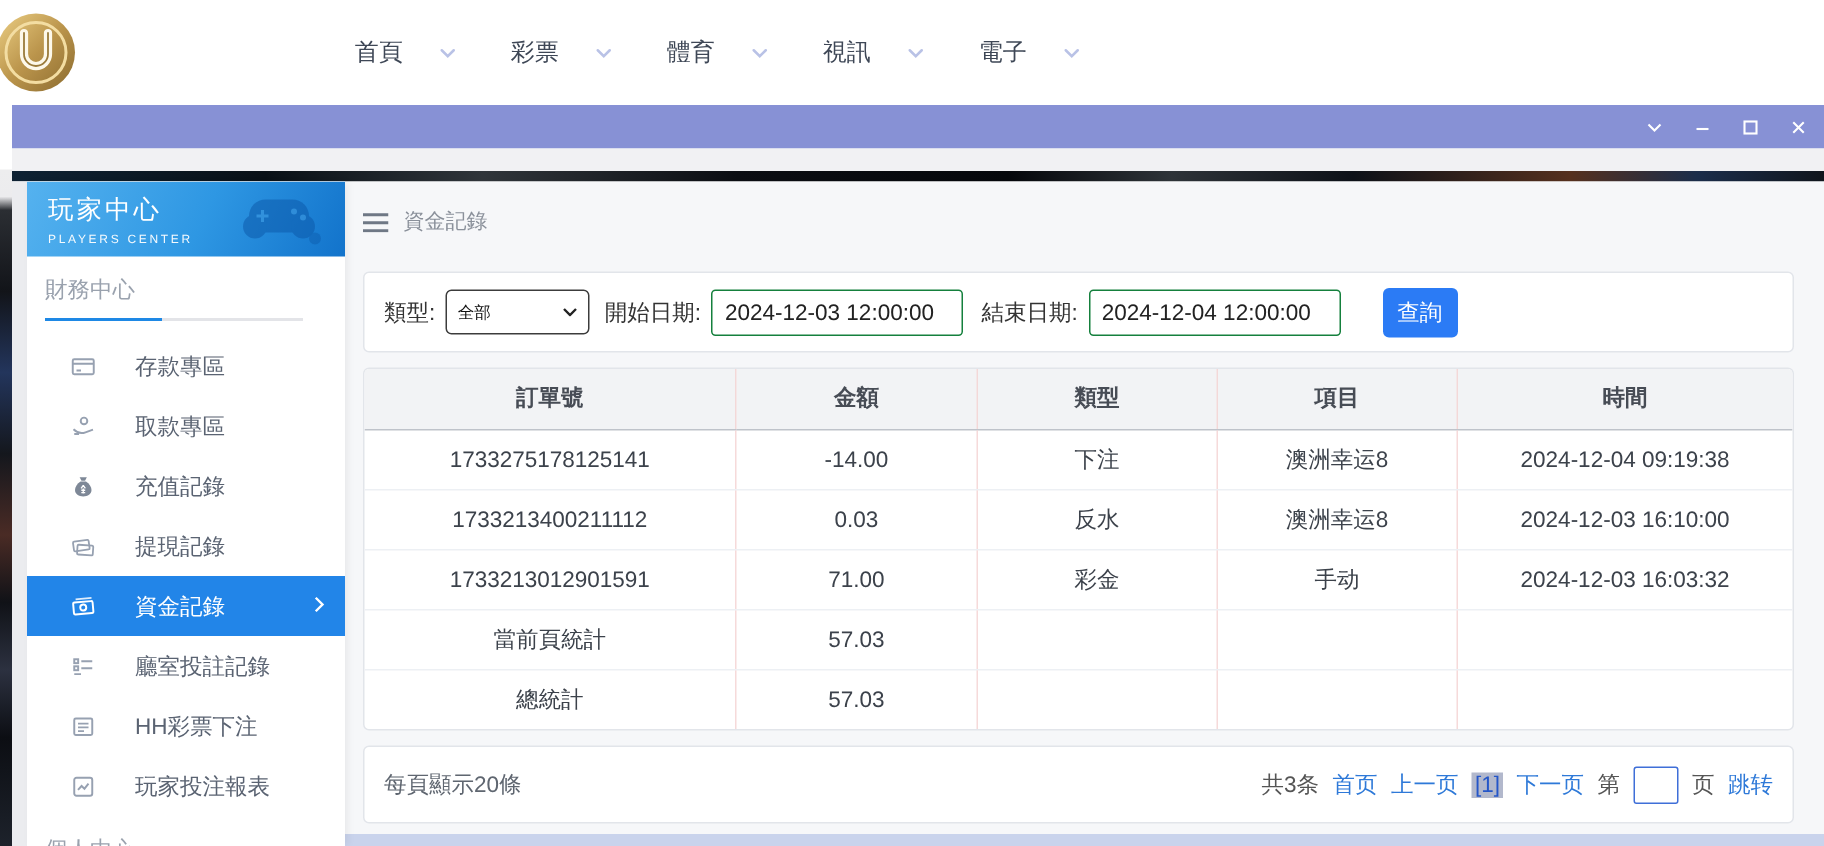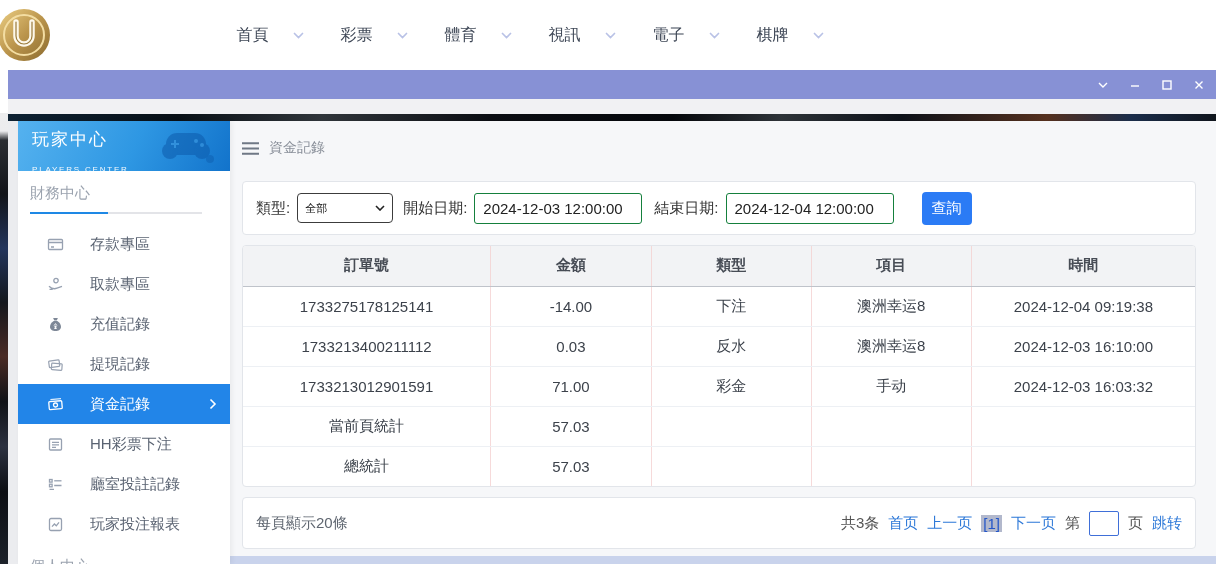--- a/index.html
+++ b/index.html
@@ -26,21 +26,21 @@
   .dark-strip { height:7px;
     background:linear-gradient(90deg,#0e2233 0%,#091016 14%,#30353a 26%,#0b0d12 40%,#05070b 55%,#2e3338 64%,#0d1118 74%,#55301e 86%,#1b2d4a 93%,#10151c 100%); }
   .workspace { height:443px; display:flex; background:#f6f7f9; }
   .gutter { width:10px; background:#ebecef; }
 
   
   .sidebar { width:212px; background:#fff; box-shadow:2px 0 5px rgba(0,0,0,.06); position:relative; z-index:2; overflow:hidden; }
   .sidebar-header { height:50px; background:linear-gradient(115deg,#55b2ef 0%,#2e97e3 55%,#1273cb 100%);
     color:#fff; padding:7px 0 0 14px; position:relative; overflow:hidden; }
   .sidebar-header .sh-title { font-size:17px; letter-spacing:2px; }
-  .sidebar-header .sh-sub { font-size:8px; letter-spacing:1.8px; margin-top:14px; opacity:.95; }
+  .sidebar-header .sh-sub { font-size:8px; letter-spacing:1.8px; margin-top:4px; opacity:.95; }
   .sh-deco { position:absolute; right:12px; top:4px; opacity:.5; }
   .section-label { margin:13px 0 0 12px; font-size:15px; color:#9aa2ae; cursor:pointer; }
   .section-underline { margin:9px 0 0 12px; width:172px; height:2px; background:#e3e4e8; position:relative; }
   .section-underline::before { content:""; position:absolute; left:0; top:0; width:78px; height:2px; background:#1e88e5; }
   .menu { margin-top:10px; }
   .menu-item { height:40px; display:flex; align-items:center; padding-left:29px; gap:26px;
     font-size:15px; color:#5a6372; cursor:pointer; position:relative; }
   .menu-item .mi-icon { width:17px; height:17px; display:flex; align-items:center; justify-content:center; }
   .menu-item.active { background:#2285e8; color:#fff; }
   .menu-item.active .mi-arrow { position:absolute; right:13px; top:12px; }
@@ -122,26 +122,20 @@
         </svg>
     </div>
     <div class="nav-item">
       <span>視訊</span>
       <svg width="11" height="7" viewBox="0 0 11 7">
           <path d="M1.5 1.5L5.5 5.5 9.5 1.5" stroke="#b9c2e6" stroke-width="1.7" fill="none" stroke-linecap="round"></path>
         </svg>
     </div>
     <div class="nav-item">
       <span>電子</span>
-      <svg width="11" height="7" viewBox="0 0 11 7">
-          <path d="M1.5 1.5L5.5 5.5 9.5 1.5" stroke="#b9c2e6" stroke-width="1.7" fill="none" stroke-linecap="round"></path>
-        </svg>
-    </div>
-    <div class="nav-item">
-      <span>棋牌</span>
       <svg width="11" height="7" viewBox="0 0 11 7">
           <path d="M1.5 1.5L5.5 5.5 9.5 1.5" stroke="#b9c2e6" stroke-width="1.7" fill="none" stroke-linecap="round"></path>
         </svg>
     </div>
   </div>
 </div>
 
 <div class="left-strip"></div>
 
 <div class="frame">
@@ -246,36 +240,36 @@
           <span>資金記錄</span>
           <span class="mi-arrow">
             <svg width="8" height="12" viewBox="0 0 8 12">
                 <path d="M1.5 1.5L6 6 1.5 10.5" stroke="#fff" stroke-width="1.6" fill="none"></path>
               </svg>
           </span>
         </div>
         <div class="menu-item">
           <span class="mi-icon">
             <svg width="17" height="17" viewBox="0 0 17 17" fill="none" stroke="#97a1b1" stroke-width="1.3">
-                <rect x="2.5" y="3" width="12" height="11" rx="1"></rect>
-                <path d="M5 6.4h7M5 8.9h7M5 11.4h4"></path>
-              </svg>
-          </span>
-          <span>HH彩票下注</span>
-        </div>
-        <div class="menu-item">
-          <span class="mi-icon">
-            <svg width="17" height="17" viewBox="0 0 17 17" fill="none" stroke="#97a1b1" stroke-width="1.3">
                 <rect x="2.5" y="3.5" width="2.6" height="2.6"></rect>
                 <path d="M7.2 4.8h7.3"></path>
                 <rect x="2.5" y="8.2" width="2.6" height="2.6"></rect>
                 <path d="M7.2 9.5h7.3M2.5 13.4h4.5"></path>
               </svg>
           </span>
           <span>廳室投註記錄</span>
+        </div>
+        <div class="menu-item">
+          <span class="mi-icon">
+            <svg width="17" height="17" viewBox="0 0 17 17" fill="none" stroke="#97a1b1" stroke-width="1.3">
+                <rect x="2.5" y="3" width="12" height="11" rx="1"></rect>
+                <path d="M5 6.4h7M5 8.9h7M5 11.4h4"></path>
+              </svg>
+          </span>
+          <span>HH彩票下注</span>
         </div>
         <div class="menu-item">
           <span class="mi-icon">
             <svg width="17" height="17" viewBox="0 0 17 17" fill="none" stroke="#97a1b1" stroke-width="1.3">
                 <rect x="2.5" y="2.5" width="12" height="12" rx="1.5"></rect>
                 <path d="M5 10.6l2.4-2.6 1.9 1.8 2.7-3.4"></path>
               </svg>
           </span>
           <span>玩家投注報表</span>
         </div>

